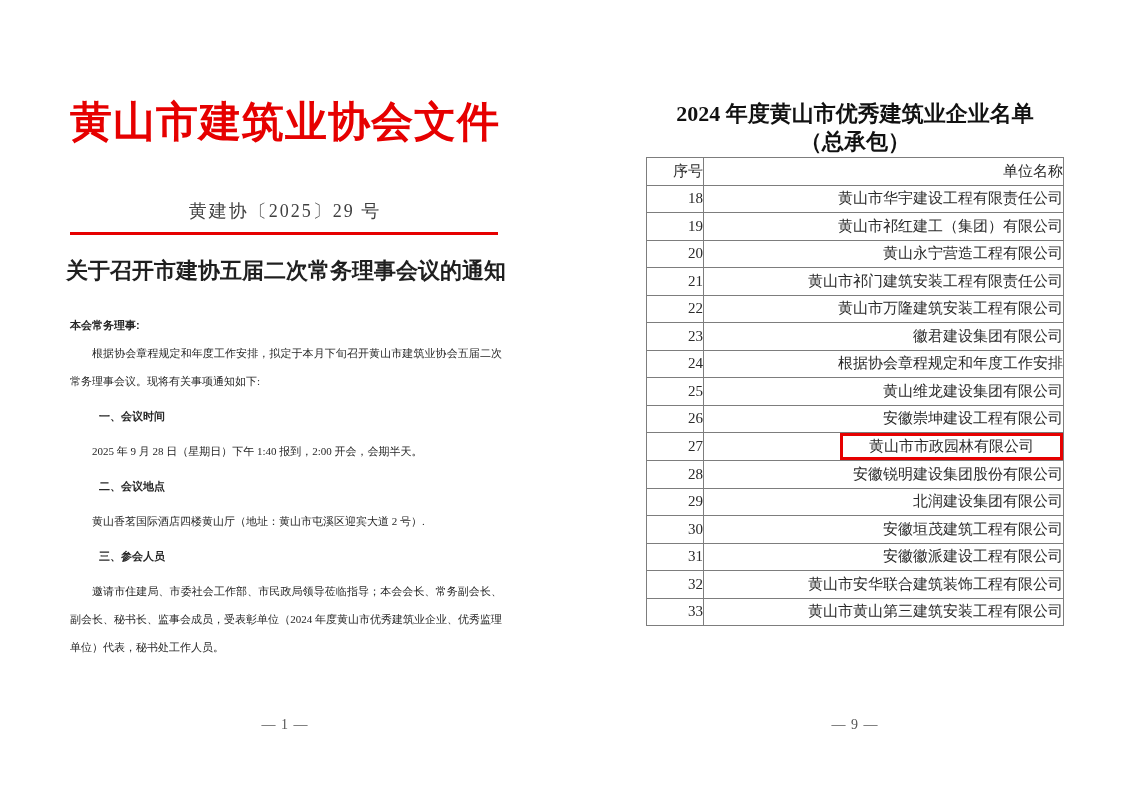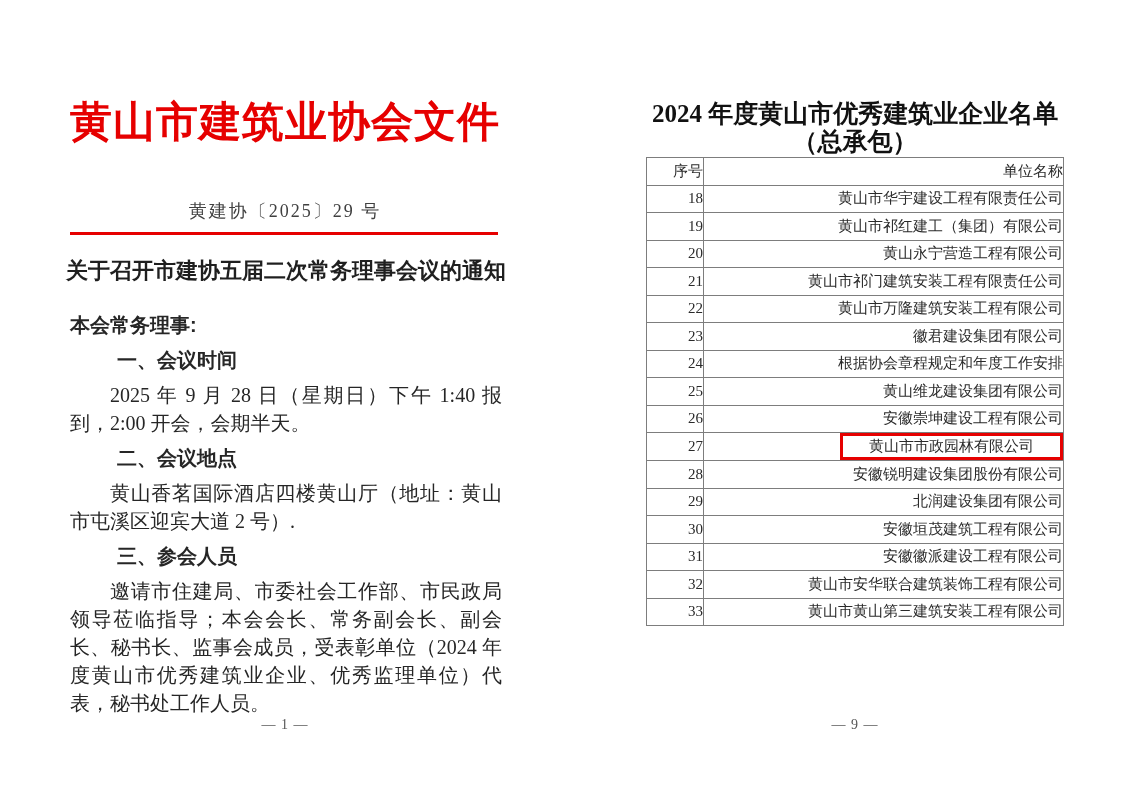--- a/index.html
+++ b/index.html
@@ -24,21 +24,21 @@
   #red-rule{
     left:70px;top:232px;width:428px;height:3px;background:#e60000;
   }
   #notice-heading{
     left:66px;top:256px;width:438px;text-align:left;
     font-family:"Liberation Sans", sans-serif;
     font-size:22px;font-weight:bold;white-space:nowrap;
   }
   #left-body{
     left:70px;top:311px;width:432px;
-    font-size:20px;line-height:28px;text-align:justify;
+    font-size:11px;line-height:28px;text-align:justify;
     color:#262626;
   }
   #left-body .salutation{
     font-family:"Liberation Sans", sans-serif;
     font-weight:bold;margin:0;
   }
   #left-body p{margin:0;text-indent:2em;}
   #left-body .sec-title{
     font-family:"Liberation Sans", sans-serif;
     font-weight:bold;text-indent:2em;margin:7px;
@@ -47,21 +47,21 @@
   .page-num{
     top:717px;text-align:center;font-size:14px;color:#555;
     letter-spacing:1px;
   }
   #page-num-left{left:70px;width:430px;}
   #page-num-right{left:646px;width:418px;}
 
   
   #list-title{
     left:638px;top:100px;width:434px;text-align:center;
-    font-weight:bold;font-size:25px;line-height:28px;color:#111;
+    font-weight:bold;font-size:22px;line-height:28px;color:#111;
   }
   #company-table{
     position:absolute;left:646px;top:157px;width:418px;
     border-collapse:collapse;table-layout:fixed;
     font-size:15px;color:#2a2a2a;
   }
   #company-table th,#company-table td{
     border:1px solid #7d7d7d;text-align:right;
     padding:0;height:26.5px;font-weight:normal;
     overflow:hidden;white-space:nowrap;
@@ -78,20 +78,21 @@
 <div class="abs" id="masthead">黄山市建筑业协会文件</div>
 
 <div class="abs" id="doc-number">黄建协〔2025〕29 号</div>
 
 <div class="abs" id="red-rule"></div>
 
 <div class="abs" id="notice-heading">关于召开市建协五届二次常务理事会议的通知</div>
 
 <div class="abs" id="left-body">
   <div class="salutation">本会常务理事:</div>
+  <p>根据协会章程规定和年度工作安排，拟定于本月下旬召开黄山市建筑业协会五届二次常务理事会议。现将有关事项通知如下:</p>
 
   <div class="sec-title">一、会议时间</div>
   <p>2025 年 9 月 28 日（星期日）下午 1:40 报到，2:00 开会，会期半天。</p>
 
   <div class="sec-title">二、会议地点</div>
   <p>黄山香茗国际酒店四楼黄山厅（地址：黄山市屯溪区迎宾大道 2 号）.</p>
 
   <div class="sec-title">三、参会人员</div>
   <p>邀请市住建局、市委社会工作部、市民政局领导莅临指导；本会会长、常务副会长、副会长、秘书长、监事会成员，受表彰单位（2024 年度黄山市优秀建筑业企业、优秀监理单位）代表，秘书处工作人员。</p>
 </div>

